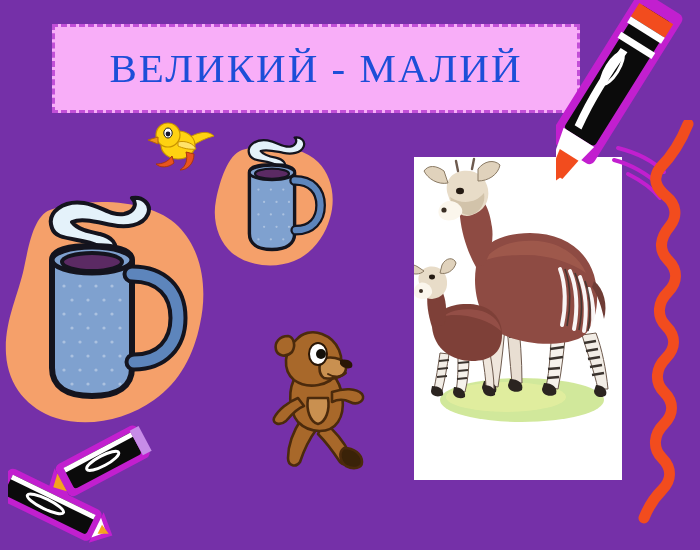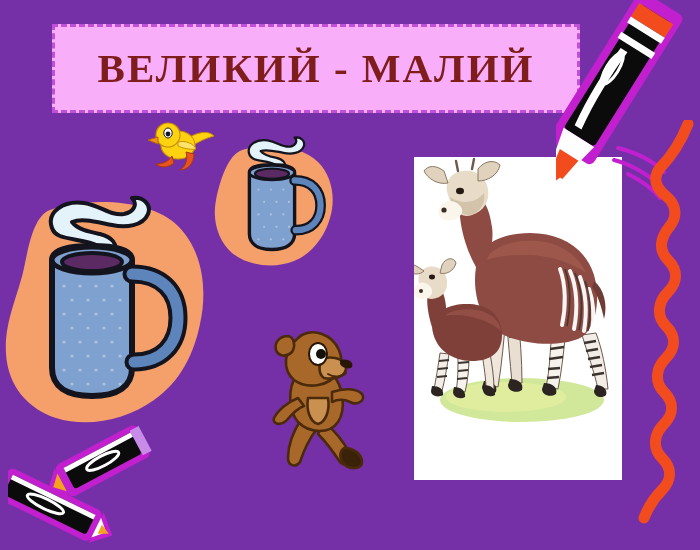--- a/index.html
+++ b/index.html
@@ -26,24 +26,24 @@
     height: 89px;
     background: #F8AEF8;
     box-sizing: border-box;
     border: 3px dashed #C24FD8;
     display: flex;
     align-items: center;
     justify-content: center;
   }
   #title-text {
     font-family: "Liberation Serif", serif;
-    font-weight: bold;
+    font-weight: normal;
     font-size: 41px;
     letter-spacing: 2px;
-    color: #7f1d1d;
+    color: #1d4ed8;
     white-space: nowrap;
     text-align: center;
     line-height: 1;
   }
 
   
   #okapi-card {
     position: absolute;
     left: 414px;
     top: 157px;

